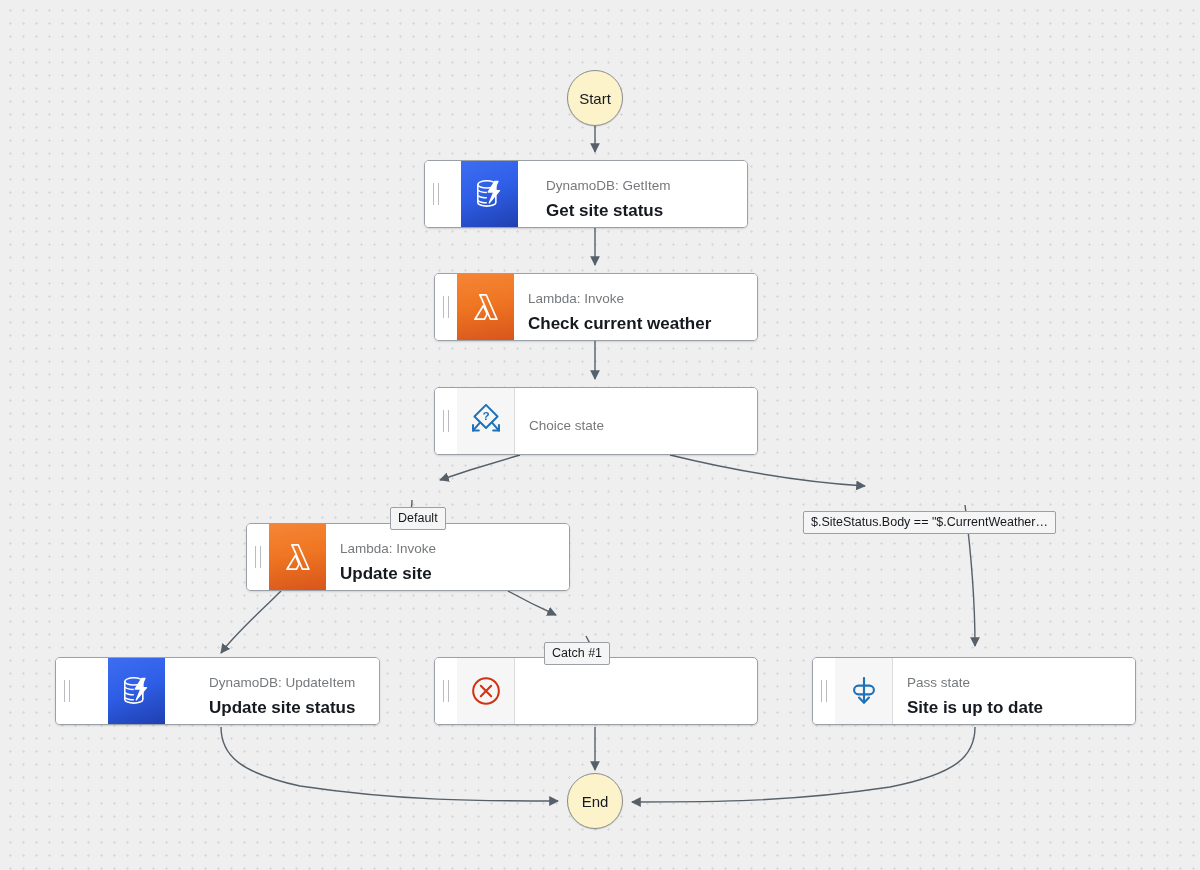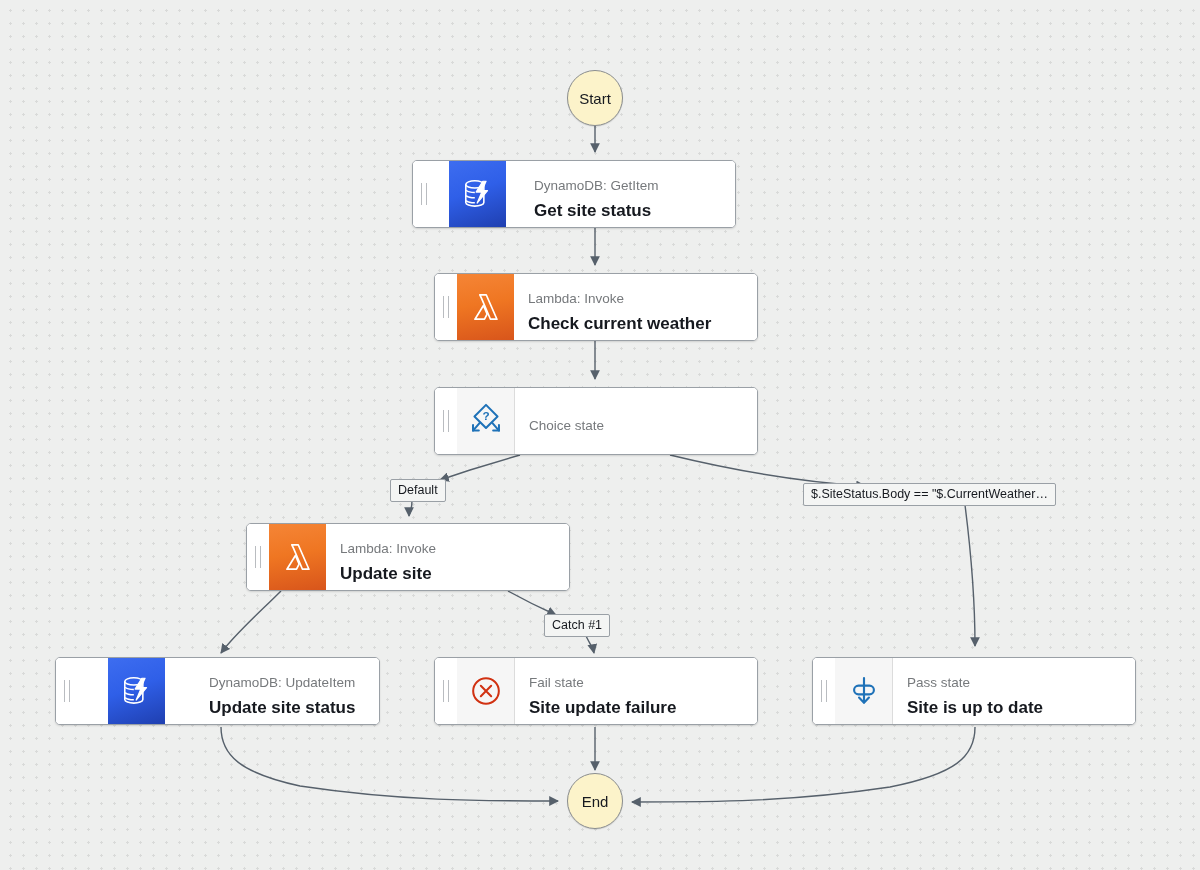--- a/index.html
+++ b/index.html
@@ -131,20 +131,21 @@
     position: absolute;
     background: #f4f5f4;
     border: 1px solid #9aa0a6;
     border-radius: 2px;
     font-size: 12.5px;
     color: #16191f;
     padding: 3px 7px 4px 7px;
     white-space: nowrap;
     line-height: 14px;
     box-sizing: border-box;
+    margin-top: 28px;
   }
 </style>
 </head>
 <body>
 
 <div id="canvas">
 
   <svg id="edges" viewBox="0 0 1200 870" width="1200" height="870">
     <defs>
       <marker id="arrow" viewBox="0 0 10 10" refX="9" refY="5" markerWidth="7" markerHeight="7" orient="auto-start-reverse">
@@ -182,21 +183,21 @@
   </svg>
 
   <div class="terminal" style="left:567px; top:70px;">
     <span>Start</span>
   </div>
 
   <div class="terminal" style="left:567px; top:773px;text-align:right;">
     <span>End</span>
   </div>
 
-  <div class="state" style="left:412px; top:160px; width:324px;gap:14px;">
+  <div class="state" style="left:424px; top:160px; width:324px;gap:14px;">
     <div class="grip">
       <span class="bars">
           <i></i>
           <i></i>
         </span>
     </div>
     <div class="iconbox dynamodb">
       <svg width="34" height="34" viewBox="0 0 32 32" fill="none" stroke="#ffffff" stroke-width="1.5">
         <ellipse cx="13" cy="7" rx="8.5" ry="3.4"></ellipse>
         <path d="M4.5 7 V 24 C 4.5 26 8.4 27.4 13 27.4 C 17.6 27.4 21.5 26 21.5 24 V 7"></path>
@@ -301,24 +302,20 @@
           <i></i>
           <i></i>
         </span>
     </div>
     <div class="iconbox plain">
       <svg width="36" height="36" viewBox="0 0 32 32" fill="none" stroke="#d13212" stroke-width="1.8" stroke-linecap="round">
         <circle cx="16" cy="16" r="11.4"></circle>
         <path d="M11.4 11.4 L 20.6 20.6 M 20.6 11.4 L 11.4 20.6"></path>
       </svg>
     </div>
-    <div class="labels">
-      <div class="type-label">Fail state</div>
-      <div class="name-label">Site update failure</div>
-    </div>
   </div>
 
   <div class="state" style="left:812px; top:657px; width:324px;">
     <div class="grip">
       <span class="bars">
           <i></i>
           <i></i>
         </span>
     </div>
     <div class="iconbox plain">

